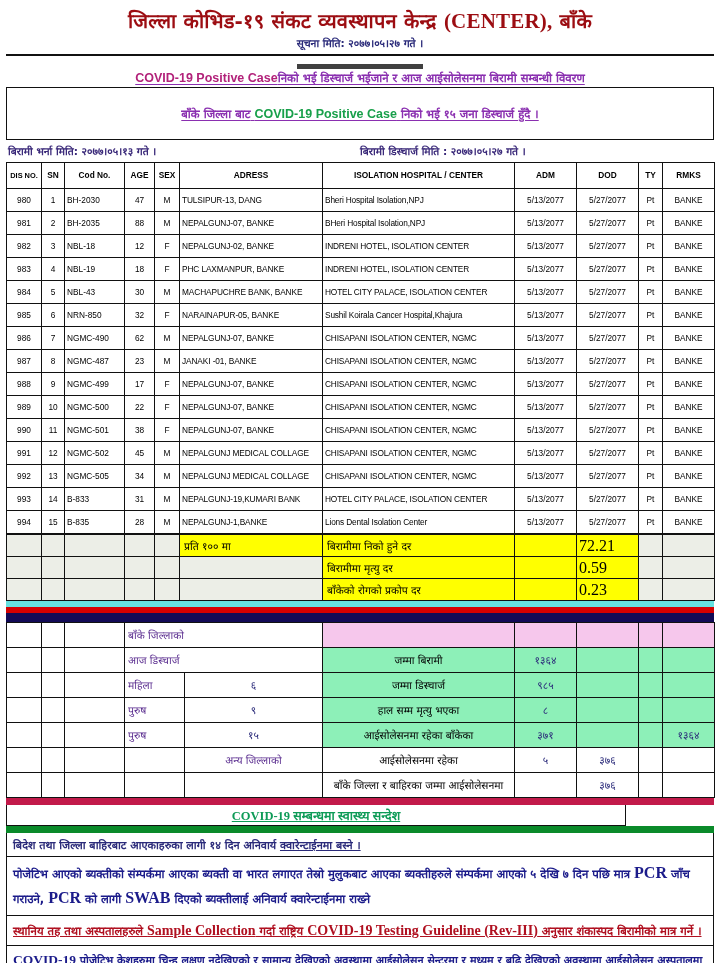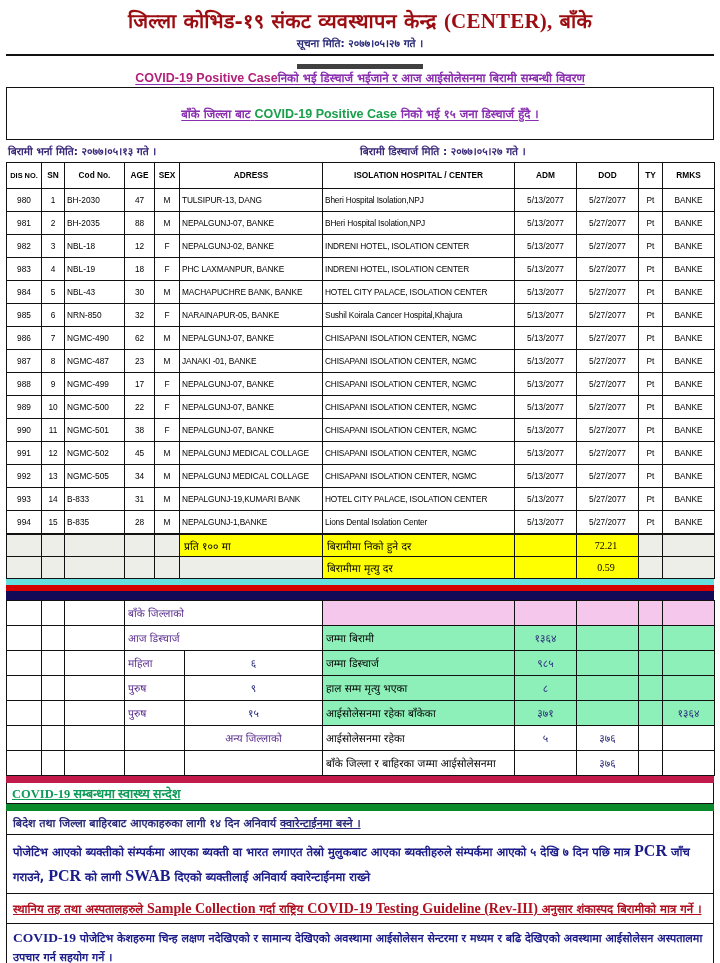--- a/index.html
+++ b/index.html
@@ -56,45 +56,45 @@
   thead th.small{font-size:7.4px;}
   tbody tr.datarow td{height:22px;vertical-align:middle;}
   .c{text-align:center;} .l{text-align:left;}
   td.addr{font-size:8.2px;letter-spacing:-.1px;}
   td.hosp{font-size:8.1px;letter-spacing:-.15px;}
 
   
   tr.ysum td{height:21px;background:#eceee7;font-family:"DejaVu Sans",sans-serif;}
   td.yel{background:#ffff00 !important;}
   td.yel.lbl{font-size:10.5px;text-align:left;padding-left:4px;color:#000;}
-  td.yel.val{font-size:10px;text-align:center;padding-right:5px;
+  td.yel.val{font-size:16px;text-align:left;padding-right:5px;
     font-family:"Liberation Serif",serif;}
 
   
   .stripes{width:708px;}
   .bar{height:6px;}
   .bar.cyan{background:#66e0df;}
   .bar.red{background:#d40000;}
   .bar.navy{background:#120a56;height:9px;}
 
   
   table.blk{border-collapse:collapse;width:708px;table-layout:fixed;}
   table.blk td{border:1px solid #111;height:24px;padding:0 3px;
     font-family:"DejaVu Sans",sans-serif;font-size:10.5px;overflow:hidden;white-space:nowrap;}
   td.pink{background:#f6c7ec;}
   td.grn{background:#8df0b8;}
   td.num{font-size:13px;text-align:center;font-family:"DejaVu Sans",sans-serif;}
   td.np{color:#2b2b7a;}
-  td.lbl-n{color:#000;text-align:left;}
+  td.lbl-n{color:#000;text-align:center;}
   td.purple{color:#5a2d8f;}
 
   
   .botbar.crimson{height:7px;background:#c21a4a;width:708px;}
   .botbar.green{height:7px;background:#0a8a2a;width:708px;}
-  .msgbox{border:1.5px solid #111;border-top:none;width:708px;box-sizing:border-box;}
+  .msgbox{border:1.5px solid #111;border-top:none;width:620px;box-sizing:border-box;text-align:center;}
   .msghead{
     color:#0e9b57;font-weight:bold;font-size:12.5px;padding:2px 5px 1px;
     font-family:"Liberation Serif","DejaVu Serif",serif;
   }
   .msghead u{text-decoration:underline;}
   .msg{border:1.5px solid #111;border-top:none;width:708px;box-sizing:border-box;
     padding:4px 6px;font-family:"DejaVu Sans",sans-serif;}
   .msg.m1{font-size:11px;color:#2b2b7a;font-weight:bold;}
   .msg.m1 .ul{text-decoration:underline;color:#2b2b7a;}
   .msg.m2{font-size:11.5px;color:#1b1b8a;font-weight:bold;line-height:1.55;}
@@ -401,20 +401,33 @@
           <td></td>
           <td></td>
           <td></td>
           <td></td>
           <td class="yel lbl">बिरामीमा मृत्यु दर</td>
           <td class="yel"></td>
           <td class="yel val">0.59</td>
           <td></td>
           <td></td>
         </tr>
+        <tr class="ysum">
+          <td></td>
+          <td></td>
+          <td></td>
+          <td></td>
+          <td></td>
+          <td></td>
+          <td class="yel lbl">बाँकेको रोगको प्रकोप दर</td>
+          <td class="yel"></td>
+          <td class="yel val">0.23</td>
+          <td></td>
+          <td></td>
+        </tr>
       </tbody>
   </table>
 
   <div class="stripes">
     <div class="bar cyan"></div>
     <div class="bar red"></div>
     <div class="bar navy"></div>
   </div>
 
   <table class="blk">

